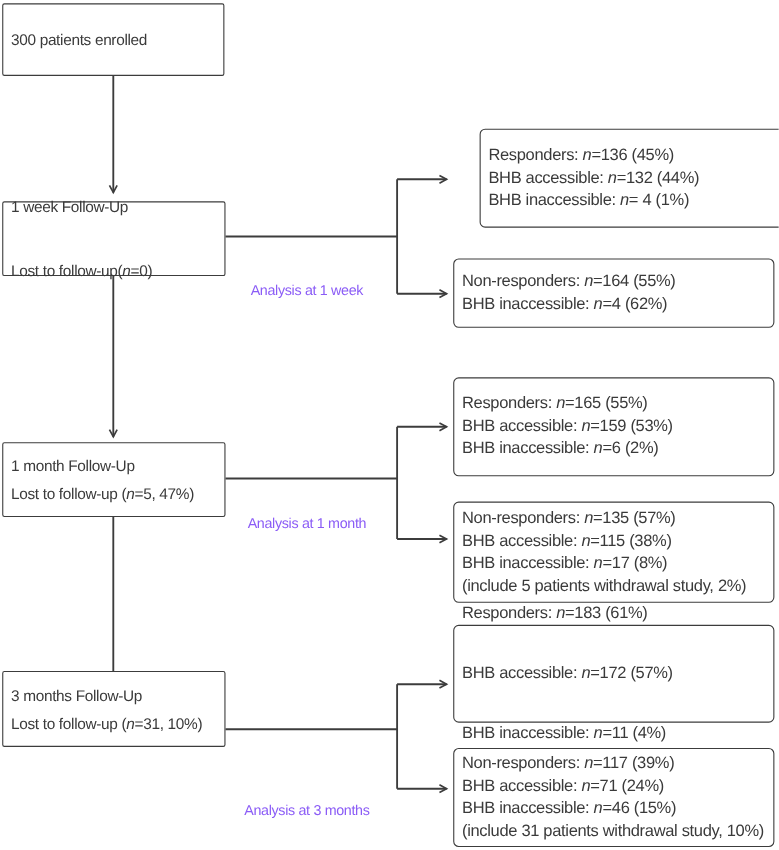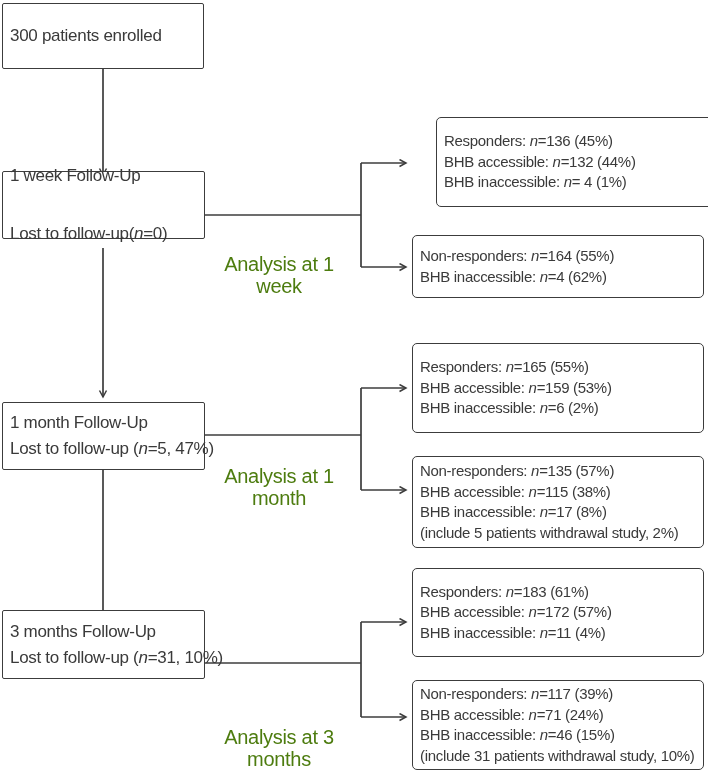--- a/index.html
+++ b/index.html
@@ -8,31 +8,31 @@
     font-family:"Liberation Sans",sans-serif;color:#3a3a3a;overflow:hidden;
   }
   svg.conn{position:absolute;left:0;top:0;z-index:0;}
   .box{
     position:absolute;background:#ffffff;border:1.8px solid #3c3c3c;
     box-sizing:border-box;z-index:1;display:flex;flex-direction:column;
     justify-content:center;
   }
   .lbox{
     left:2px;width:203px;padding:2px 3px 2px 7px;
-    font-size:17px;letter-spacing:-0.3px;line-height:26px;border-radius:2px;
+    font-size:14px;letter-spacing:-0.3px;line-height:26px;border-radius:2px;
   }
   .rbox{
     left:412px;width:292px;padding:2px 2px 2px 7px;
     font-size:15px;letter-spacing:-0.3px;line-height:20.5px;border-radius:5px;
   }
   .line{white-space:nowrap;}
   i.nvar{font-style:italic;}
   .alabel{
     position:absolute;z-index:1;width:152px;text-align:center;
-    font-size:20px;letter-spacing:-0.3px;line-height:22px;color:#4d7c0f;
+    font-size:13px;letter-spacing:-0.3px;line-height:22px;color:#8b5cf6;
   }
 </style>
 </head>
 <body>
 
 <div class="canvas">
 
   <svg class="conn" width="708" height="773" viewBox="0 0 708 773">
     <defs>
       <marker id="arr" markerWidth="10" markerHeight="10" refX="7.5" refY="4.5" orient="auto" markerUnits="userSpaceOnUse">
@@ -59,21 +59,21 @@
       <path d="M361,622 L361,717"></path>
       <path d="M361,622 L406,622" marker-end="url(#arr)"></path>
       <path d="M361,717 L406,717" marker-end="url(#arr)"></path>
     </g>
   </svg>
 
   <div class="box lbox" style="top:3px;height:66px;width:202px;">
     <div class="line">300 patients enrolled</div>
   </div>
 
-  <div class="box lbox" style="top:171px;height:68px;gap:32px;">
+  <div class="box lbox" style="top:183px;height:68px;gap:32px;">
     <div class="line">1 week Follow-Up</div>
     <div class="line"><span>Lost to follow-up(</span><i class="nvar">n</i><span>=0)</span></div>
   </div>
 
   <div class="box lbox" style="top:402px;height:68px;">
     <div class="line">1 month Follow-Up</div>
     <div class="line"><span>Lost to follow-up (</span><i class="nvar">n</i><span>=5, 47%)</span></div>
   </div>
 
   <div class="box lbox" style="top:610px;height:69px;">
@@ -102,21 +102,21 @@
     <div class="line"><span>BHB inaccessible: </span><i class="nvar">n</i><span>=6 (2%)</span></div>
   </div>
 
   <div class="box rbox" style="top:456px;height:92px;">
     <div class="line"><span>Non-responders: </span><i class="nvar">n</i><span>=135 (57%)</span></div>
     <div class="line"><span>BHB accessible: </span><i class="nvar">n</i><span>=115 (38%)</span></div>
     <div class="line"><span>BHB inaccessible: </span><i class="nvar">n</i><span>=17 (8%)</span></div>
     <div class="line"><span>(include 5 patients withdrawal study, 2%)</span></div>
   </div>
 
-  <div class="box rbox" style="top:568px;height:89px;">
+  <div class="box rbox" style="top:568px;height:89px;gap:34px;">
     <div class="line"><span>Responders: </span><i class="nvar">n</i><span>=183 (61%)</span></div>
     <div class="line"><span>BHB accessible: </span><i class="nvar">n</i><span>=172 (57%)</span></div>
     <div class="line"><span>BHB inaccessible: </span><i class="nvar">n</i><span>=11 (4%)</span></div>
   </div>
 
   <div class="box rbox" style="top:680px;height:90px;">
     <div class="line"><span>Non-responders: </span><i class="nvar">n</i><span>=117 (39%)</span></div>
     <div class="line"><span>BHB accessible: </span><i class="nvar">n</i><span>=71 (24%)</span></div>
     <div class="line"><span>BHB inaccessible: </span><i class="nvar">n</i><span>=46 (15%)</span></div>
     <div class="line"><span>(include 31 patients withdrawal study, 10%)</span></div>

